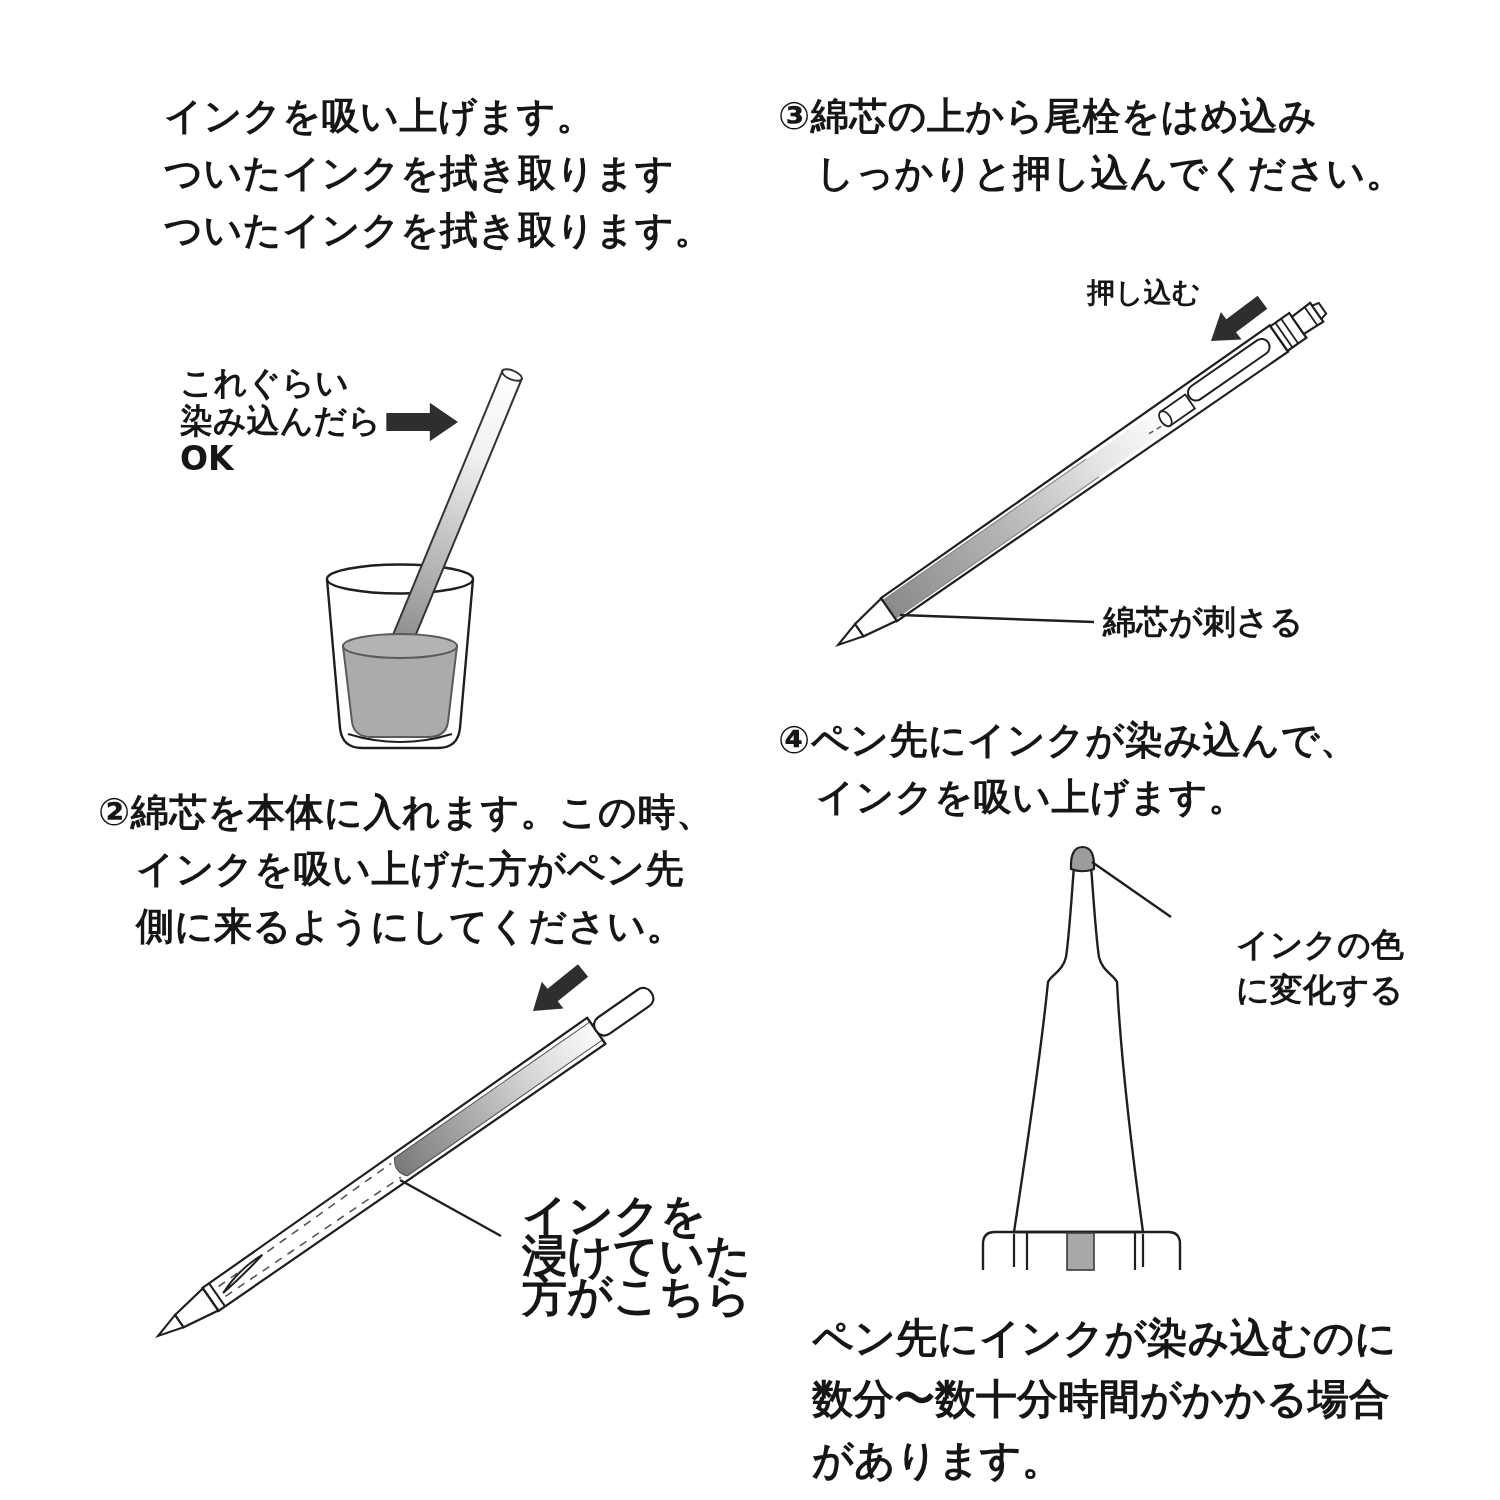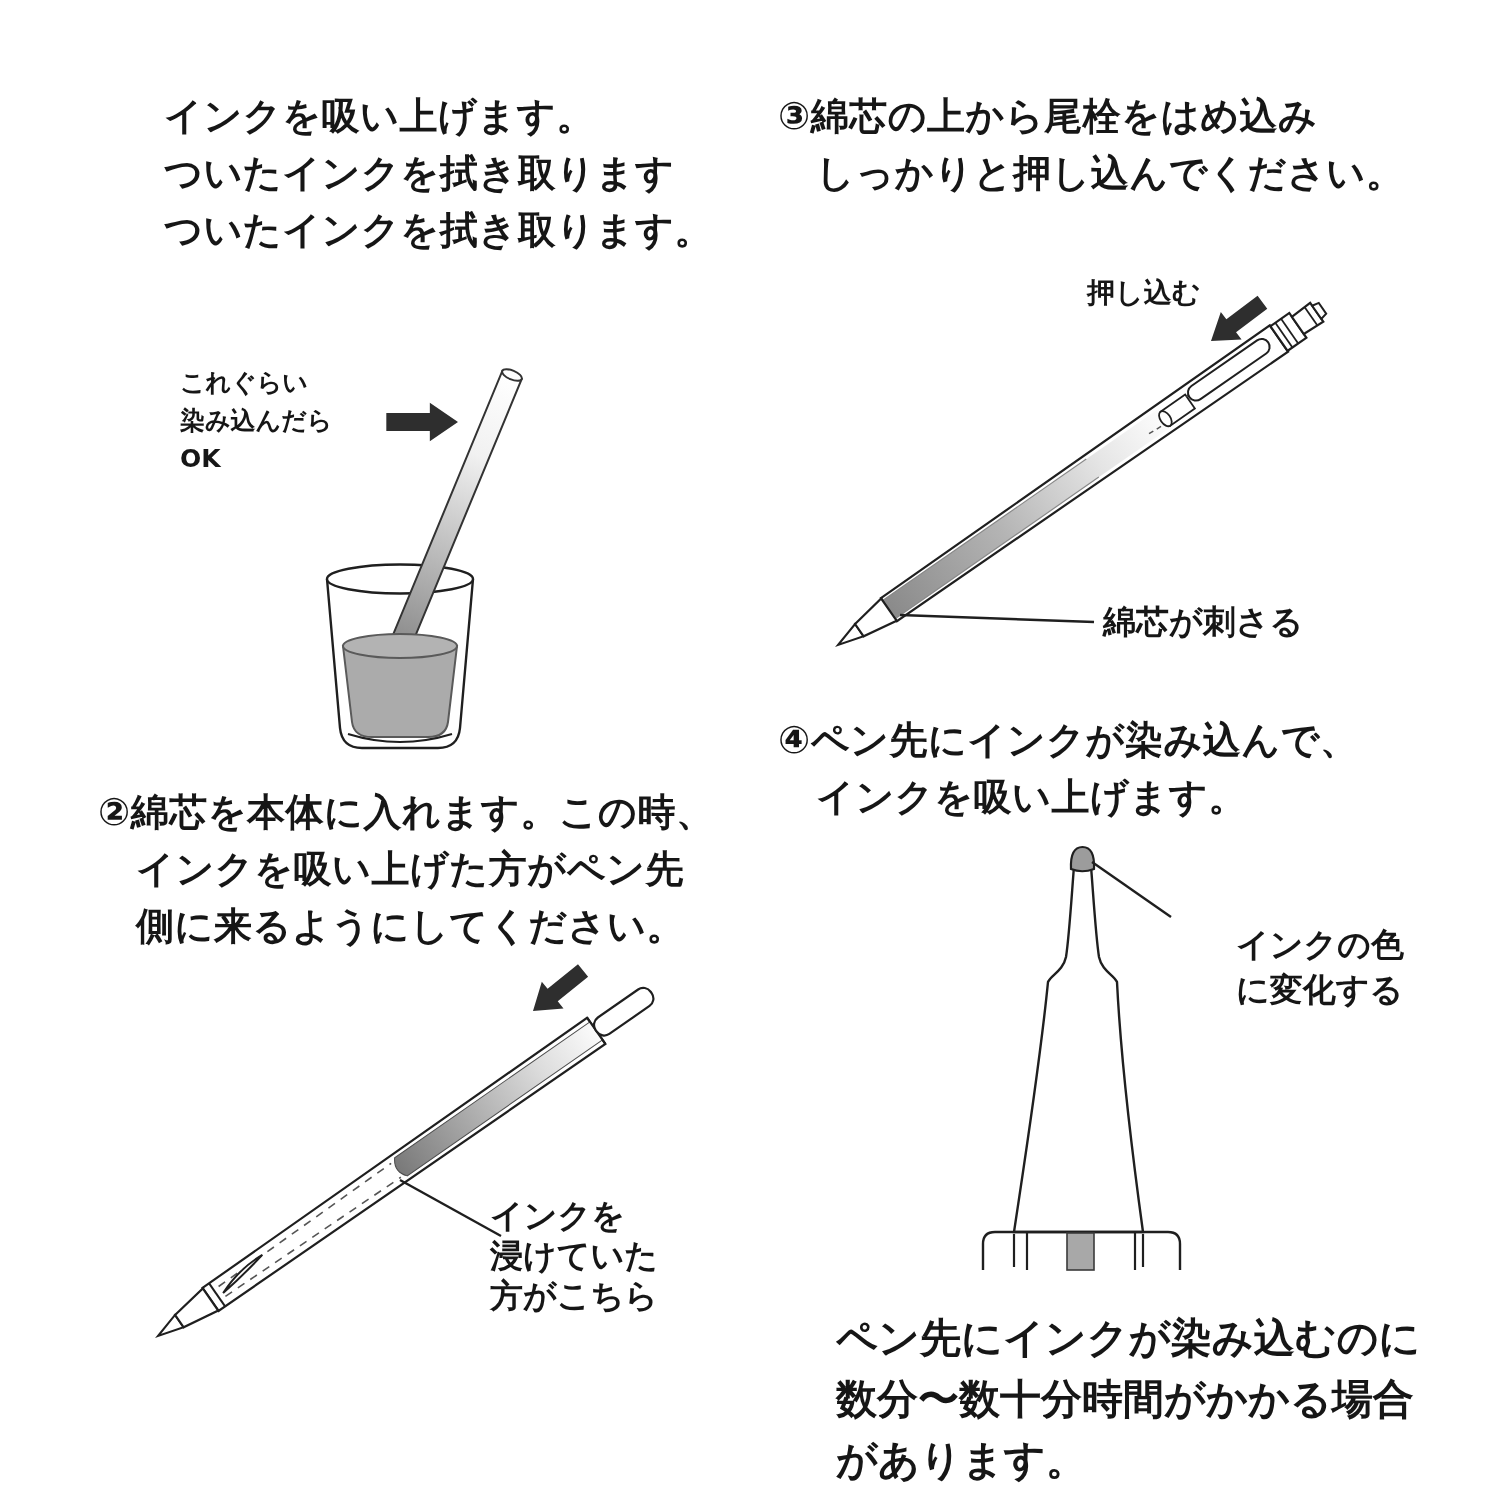--- a/index.html
+++ b/index.html
@@ -5,30 +5,30 @@
   html,body { margin:0; padding:0; }
   body {
     width:1500px; height:1500px; position:relative; background:#ffffff;
     font-family:"DejaVu Sans","Liberation Sans",sans-serif; color:#161616;
     overflow:hidden;
   }
   .abs { position:absolute; }
   .step-text { font-size:38px; font-weight:700; line-height:57px; white-space:nowrap; letter-spacing:.5px; }
   .step-text div.cont { margin-left:38px; }
   .callout { font-weight:700; white-space:nowrap; }
-  #soak-label  { left:180px; top:364px;  font-size:25px; line-height:38px; }
-  #dip-label   { left:490px; top:1196px; font-size:33px; line-height:40px; }
+  #soak-label  { left:180px; top:364px;  font-size:33px; line-height:38px; }
+  #dip-label   { left:522px; top:1196px; font-size:45px; line-height:40px; }
   #push-label  { left:1087px; top:274px; font-size:28px; }
   #core-label  { left:1103px; top:600px; font-size:33px; }
   #tip-label   { left:1236px; top:922px; font-size:33px; line-height:45px; }
   #step1-text { left:126px; top:88px; }
   #step2-text { left:98px;  top:784px; }
   #step3-text { left:778px; top:88px; }
   #step4-text { left:778px; top:712px; }
-  #note-text  { left:812px; top:1308px; font-size:41px; font-weight:700; line-height:61px; white-space:nowrap;margin-left:24px; }
+  #note-text  { left:812px; top:1308px; font-size:41px; font-weight:700; line-height:61px; white-space:nowrap; }
   svg { position:absolute; left:0; top:0; }
 </style>
 </head>
 <body>
 
 <svg width="1500" height="1500" viewBox="0 0 1500 1500">
   <defs>
     <linearGradient id="rodGrad" x1="0" y1="0" x2="0" y2="1">
       <stop offset="0" stop-color="#ffffff"></stop>
       <stop offset="0.3" stop-color="#f1f1f1"></stop>

